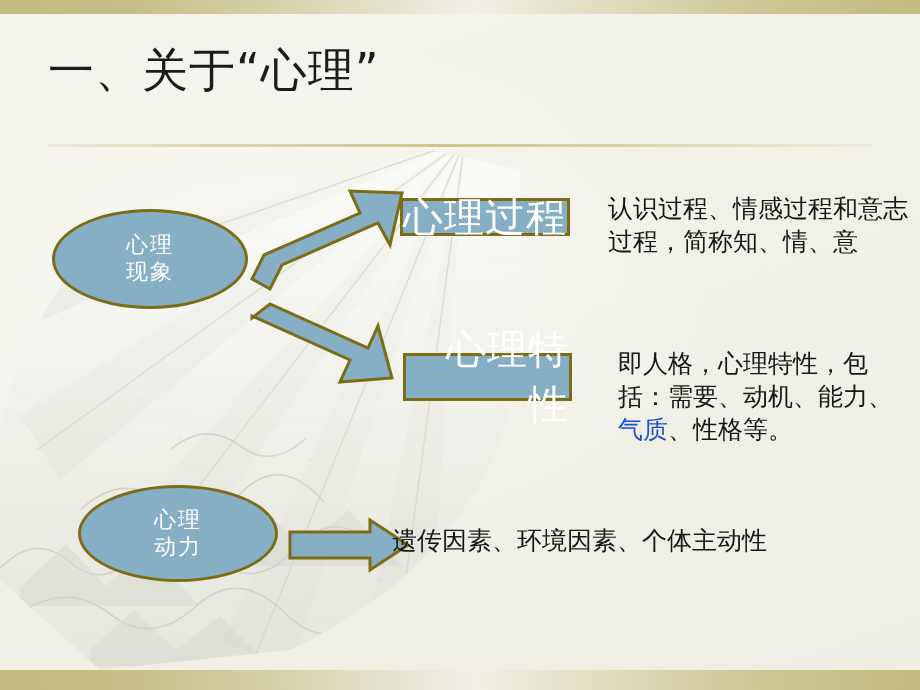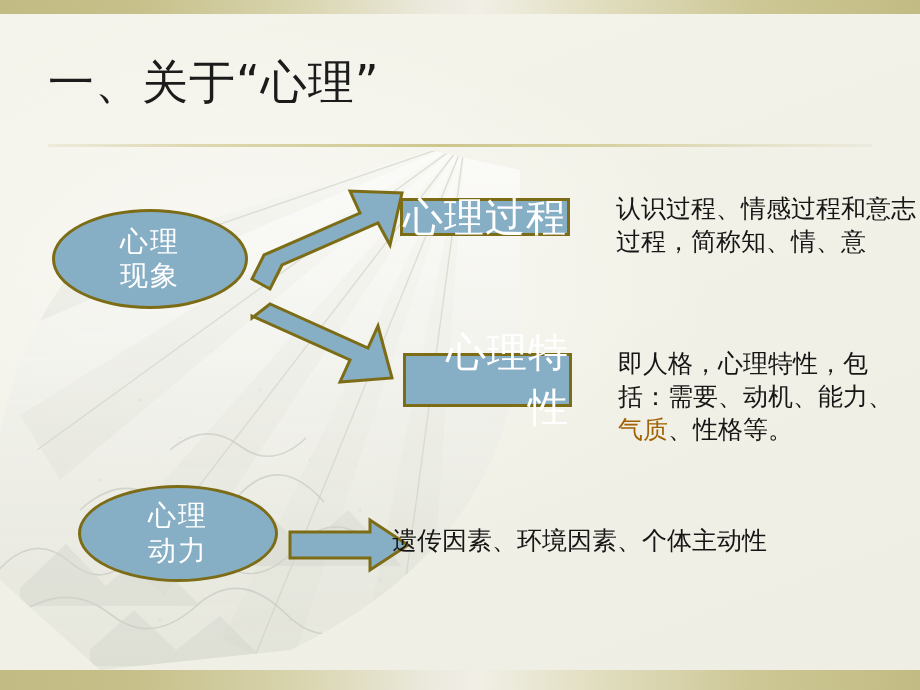--- a/index.html
+++ b/index.html
@@ -46,21 +46,21 @@
       #eceade 47%, #f1efe6 52%, #e2dfc2 64%,
       #cdc795 82%, #c2bb83 100%);
   }
   .band-top { top: 0; height: 14px; }
   .band-bottom { bottom: 0; height: 20px; }
 
   
   .title {
     position: absolute;
     left: 48px;
-    top: 56px;
+    top: 44px;
     font-size: 46px;
     line-height: 1.15;
     color: #1b1b1b;
     letter-spacing: 1px;
     white-space: nowrap;
   }
   .title-rule {
     position: absolute;
     left: 48px;
     top: 144px;
@@ -78,49 +78,49 @@
     border: 3px solid #7c6c16;
     box-sizing: border-box;
     display: flex;
     flex-direction: column;
     align-items: center;
     justify-content: center;
     color: #ffffff;
     text-align: center;
   }
   .ellipse { border-radius: 50%; }
-  .ellipse .line { font-size: 28px; line-height: 1.22; letter-spacing: 2px; }
+  .ellipse .line { font-size: 22px; line-height: 1.22; letter-spacing: 2px; }
   .rect-box { font-size: 40px; letter-spacing: 1px; text-align: right; }
 
   #node-xinli-xianxiang { left: 52px;  top: 209px; width: 196px; height: 100px; }
   #node-xinli-dongli   { left: 78px;  top: 485px; width: 200px; height: 97px; }
   #node-xinli-guocheng { left: 400px; top: 198px; width: 170px; height: 38px; }
-  #node-xinli-texing   { left: 403px; top: 353px; width: 169px; height: 54px; }
+  #node-xinli-texing   { left: 403px; top: 353px; width: 169px; height: 48px; }
 
   
   .arrow { position: absolute; }
   .arrow svg { display: block; overflow: visible; }
 
   #arrow-up   { left: 250px; top: 183px; }
   #arrow-down { left: 250px; top: 300px; }
   #arrow-right{ left: 288px; top: 518px; }
 
   
   .desc {
     position: absolute;
     color: #161616;
     font-size: 25px;
     line-height: 1.32;
     letter-spacing: 0px;
   }
-  #desc-guocheng { left: 608px; top: 192px; width: 300px; margin-left: 8px; }
+  #desc-guocheng { left: 608px; top: 192px; width: 300px; }
   #desc-texing   { left: 618px; top: 347px; width: 296px; }
   #desc-dongli   { left: 392px; top: 524px; width: 500px; white-space: nowrap; }
 
-  .hl-red { color: #a16207; }
+  .hl-red { color: #1d4ed8; }
 </style>
 </head>
 <body>
 
 <div class="slide">
 
   <div class="paper-wash"></div>
 
   <div class="fan">
     <svg viewBox="0 0 560 520" preserveAspectRatio="none" aria-hidden="true">

